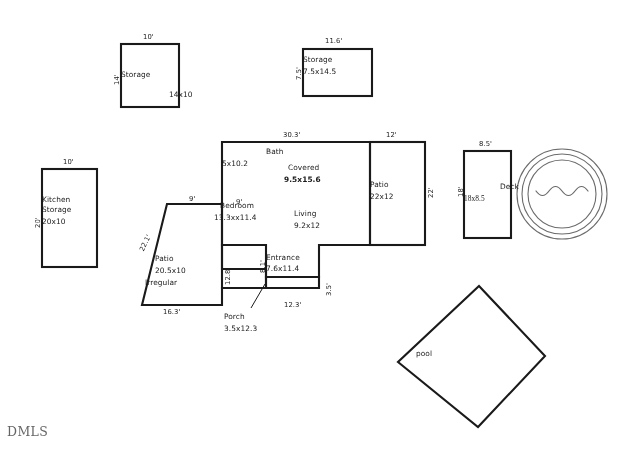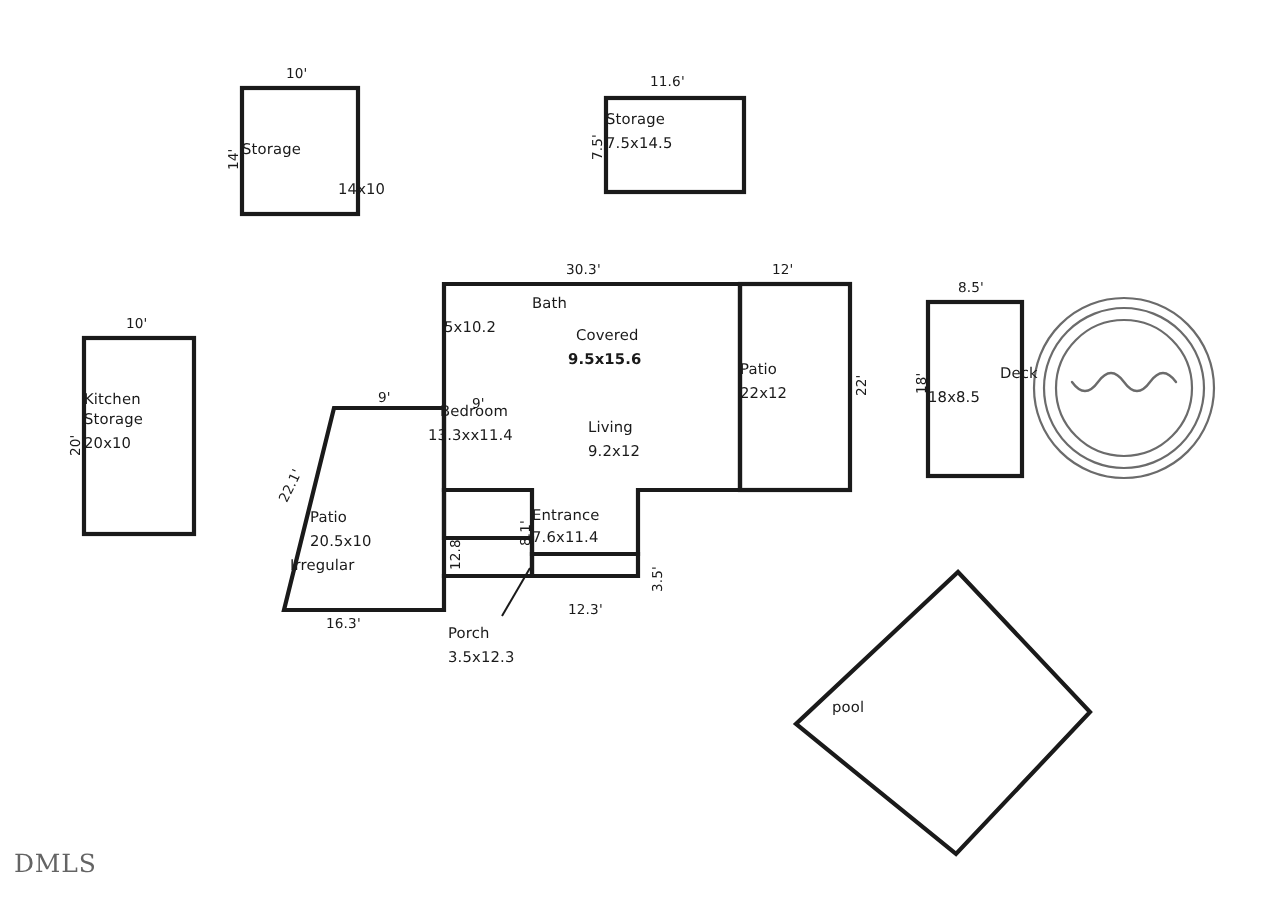--- a/index.html
+++ b/index.html
@@ -173,21 +173,21 @@
   <div class="lbl dim" style="left:138px; top:249px; transform:rotate(-64deg); transform-origin:left top;">22.1'</div>
   <div class="lbl dim" style="left:163px; top:308px;">16.3'</div>
   <div class="lbl dim rot90" style="left:224px; top:285px;">12.8'</div>
   <div class="lbl room" style="left:155px; top:254px; width:67px;">Patio</div>
   <div class="lbl room" style="left:155px; top:266px; width:67px;">20.5x10</div>
   <div class="lbl room" style="left:145px; top:278px; width:67px;">Irregular</div>
 
   <div class="lbl dim" style="left:479px; top:140px;">8.5'</div>
   <div class="lbl dim rot90" style="left:457px; top:197px;">18'</div>
   <div class="lbl room" style="left:464px; top:182px; width:47px;padding-left:36px;">Deck</div>
-  <div class="lbl room" style="left:464px; top:194px; width:47px;">18x8.5</div>
+  <div class="lbl room" style="left:464px; top:194px; width:47px;font-family:Liberation Serif, serif;">18x8.5</div>
 
   <div class="lbl room" style="left:416px; top:349px; width:110px;">pool</div>
   <div class="lbl room" style="left:416px; top:363px; width:110px;"></div>
   <div class="lbl dim" style="left:514px; top:314px; transform:rotate(47deg); transform-origin:left top;"></div>
   <div class="lbl dim" style="left:503px; top:395px; transform:rotate(-46deg); transform-origin:left top;"></div>
 
   <div class="watermark">DMLS</div>
 
 </div>
 

